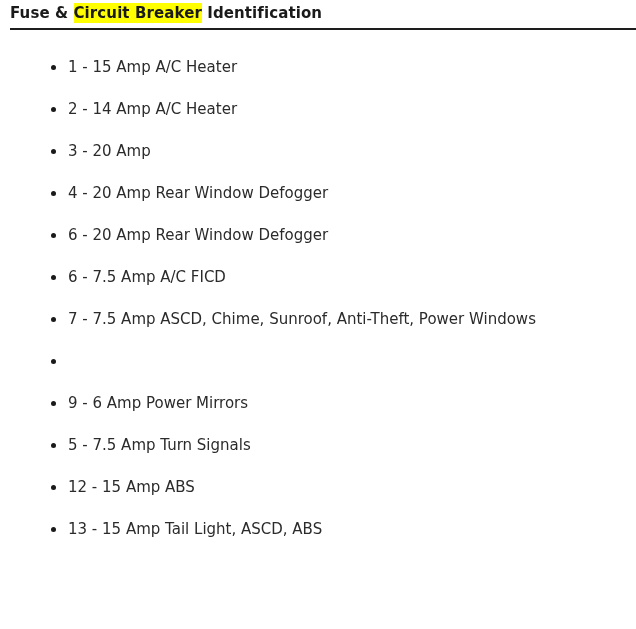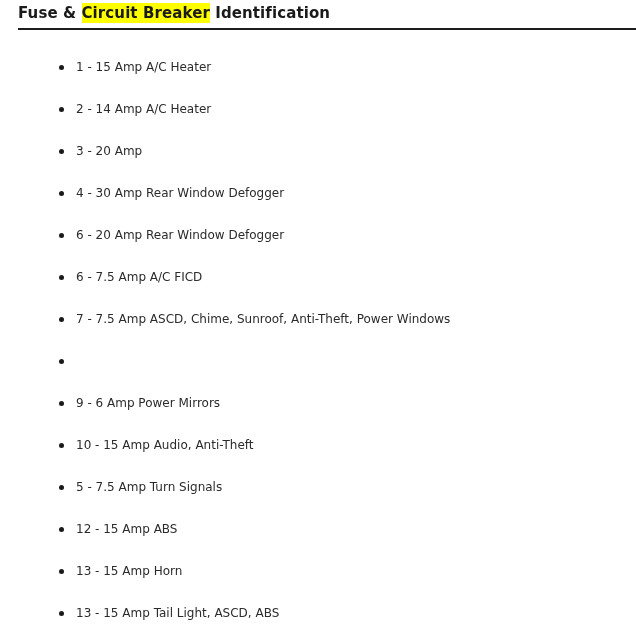--- a/index.html
+++ b/index.html
@@ -15,21 +15,20 @@
     font-family: "DejaVu Sans", "Liberation Sans", sans-serif;
     color: #2b2b2b;
     -webkit-font-smoothing: antialiased;
   }
 
   .page {
     position: relative;
     width: 636px;
     height: 629px;
     box-sizing: border-box;
-    padding-left: 8px;
   }
 
   
   .heading-block {
     padding: 4px 0 0 10px;
   }
   .page-title {
     font-size: 15px;
     font-weight: bold;
     line-height: 18px;
@@ -58,21 +57,21 @@
     margin: 0;
     padding: 0;
     position: relative;
     top: 16px;
   }
   .fuse-item {
     position: relative;
     height: 42px;
     line-height: 42px;
     padding-left: 68px;
-    font-size: 12px;
+    font-size: 15px;
     color: #2b2b2b;
     white-space: nowrap;
   }
   .fuse-item .bullet {
     position: absolute;
     left: 51px;
     top: 50%;
     margin-top: -2.5px;
     width: 5px;
     height: 5px;
@@ -103,21 +102,21 @@
     <li class="fuse-item">
       <span class="bullet"></span>
       <span class="item-text">2 - 14 Amp A/C Heater</span>
     </li>
     <li class="fuse-item">
       <span class="bullet"></span>
       <span class="item-text">3 - 20 Amp</span>
     </li>
     <li class="fuse-item">
       <span class="bullet"></span>
-      <span class="item-text">4 - 30 Amp Rear Window Defogger</span>
+      <span class="item-text">4 - 20 Amp Rear Window Defogger</span>
     </li>
     <li class="fuse-item">
       <span class="bullet"></span>
       <span class="item-text">6 - 20 Amp Rear Window Defogger</span>
     </li>
     <li class="fuse-item">
       <span class="bullet"></span>
       <span class="item-text">6 - 7.5 Amp A/C FICD</span>
     </li>
     <li class="fuse-item">
@@ -126,33 +125,25 @@
     </li>
     <li class="fuse-item">
       <span class="bullet"></span>
     </li>
     <li class="fuse-item">
       <span class="bullet"></span>
       <span class="item-text">9 - 6 Amp Power Mirrors</span>
     </li>
     <li class="fuse-item">
       <span class="bullet"></span>
-      <span class="item-text">10 - 15 Amp Audio, Anti-Theft</span>
-    </li>
-    <li class="fuse-item">
-      <span class="bullet"></span>
       <span class="item-text">5 - 7.5 Amp Turn Signals</span>
     </li>
     <li class="fuse-item">
       <span class="bullet"></span>
       <span class="item-text">12 - 15 Amp ABS</span>
-    </li>
-    <li class="fuse-item">
-      <span class="bullet"></span>
-      <span class="item-text">13 - 15 Amp Horn</span>
     </li>
     <li class="fuse-item">
       <span class="bullet"></span>
       <span class="item-text">13 - 15 Amp Tail Light, ASCD, ABS</span>
     </li>
   </ul>
 
 </div>
 
 </body></html>

